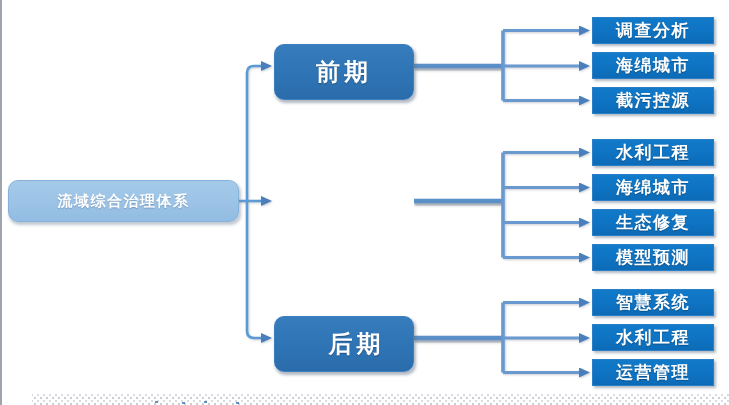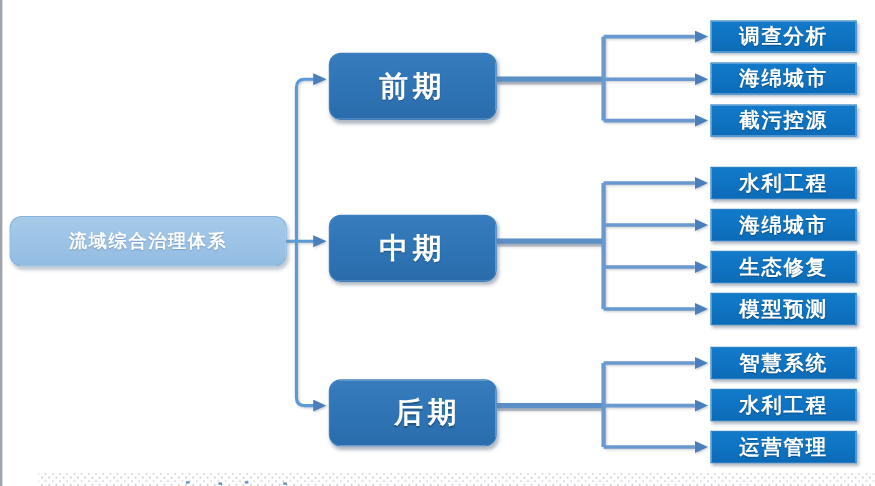--- a/index.html
+++ b/index.html
@@ -103,21 +103,20 @@
         <path d="M 503 302.5 H 579" marker-end="url(#arrow)"></path>
         <path d="M 503 338 H 579" marker-end="url(#arrow)"></path>
         <path d="M 503 372.5 H 579" marker-end="url(#arrow)"></path>
       </g>
     </g>
   </svg>
 
   <div class="node root-box">流域综合治理体系</div>
 
   <div class="node phase-box phase-early">前期</div>
-  <div class="node phase-box phase-middle">中期</div>
   <div class="node phase-box phase-late">后期</div>
 
   <div class="node item-box" style="top:17px">调查分析</div>
   <div class="node item-box" style="top:52px">海绵城市</div>
   <div class="node item-box" style="top:87px">截污控源</div>
 
   <div class="node item-box" style="top:139px">水利工程</div>
   <div class="node item-box" style="top:174px">海绵城市</div>
   <div class="node item-box" style="top:209px">生态修复</div>
   <div class="node item-box" style="top:244px">模型预测</div>

